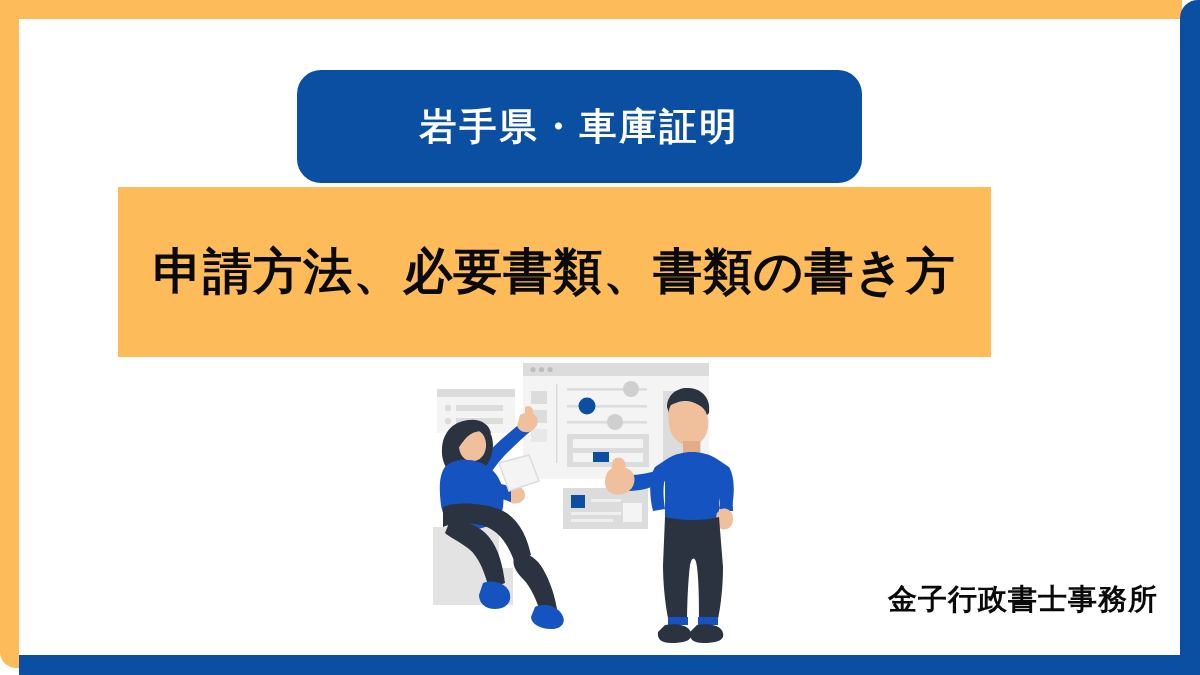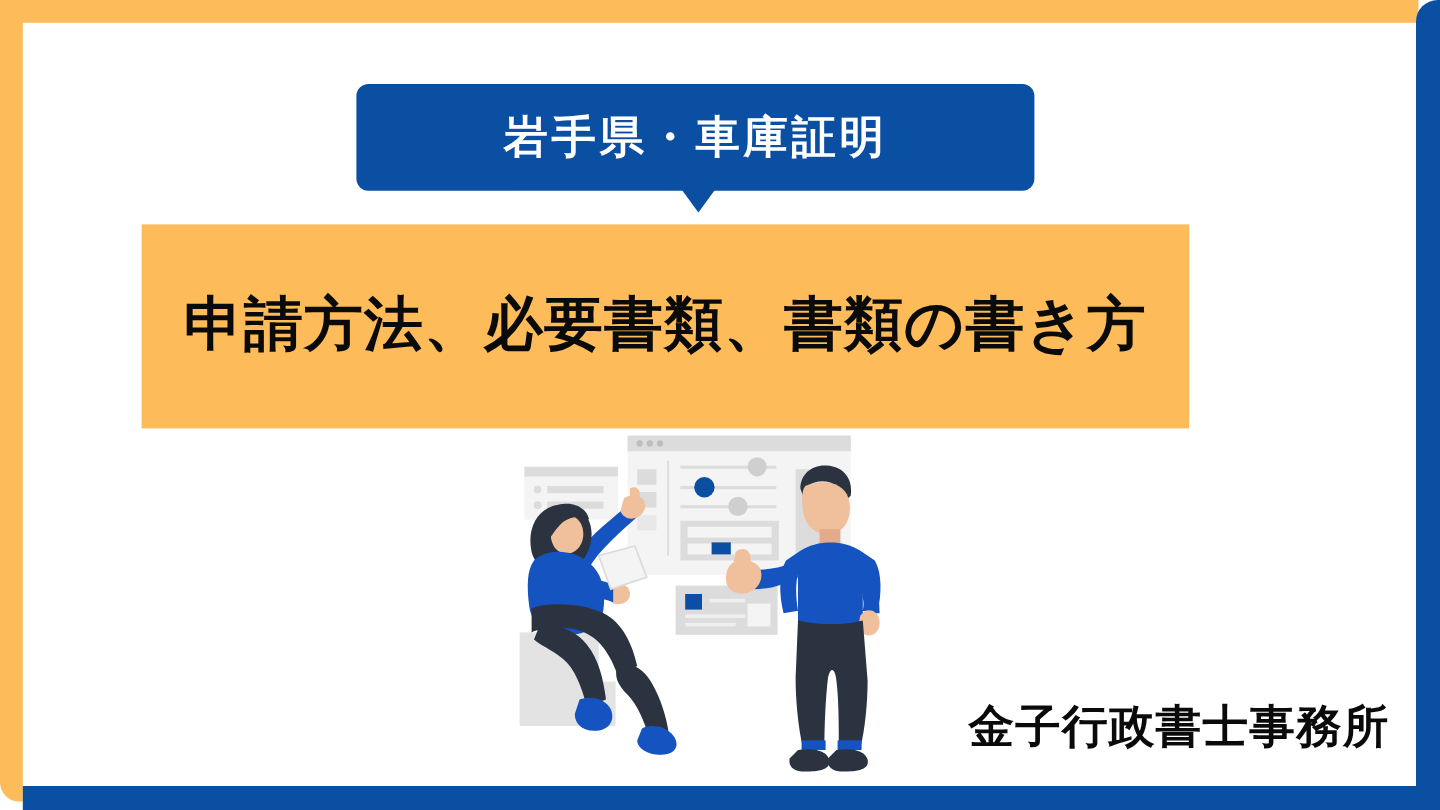--- a/index.html
+++ b/index.html
@@ -54,23 +54,23 @@
     height: 20px;
     background: #0b4fa3;
   }
 
   
   .badge {
     position: absolute;
     left: 297px;
     top: 70px;
     width: 565px;
-    height: 89px;
+    height: 113px;
     background: #0b4fa3;
-    border-radius: 10px;
+    border-radius: 24px;
     display: flex;
     align-items: center;
     justify-content: center;
     box-sizing: border-box;
   }
   .badge-label {
     color: #ffffff;
     font-size: 37px;
     font-weight: bold;
     letter-spacing: 3px;
@@ -107,21 +107,21 @@
     letter-spacing: 1px;
     line-height: 1.1;
     white-space: nowrap;
   }
 
   
   .footer-credit {
     position: absolute;
     right: 42px;
     top: 580px;
-    font-size: 38px;
+    font-size: 29px;
     font-weight: bold;
     color: #0a0a0a;
     letter-spacing: 1px;
     white-space: nowrap;
   }
 
   
   .illustration {
     position: absolute;
     left: 415px;

